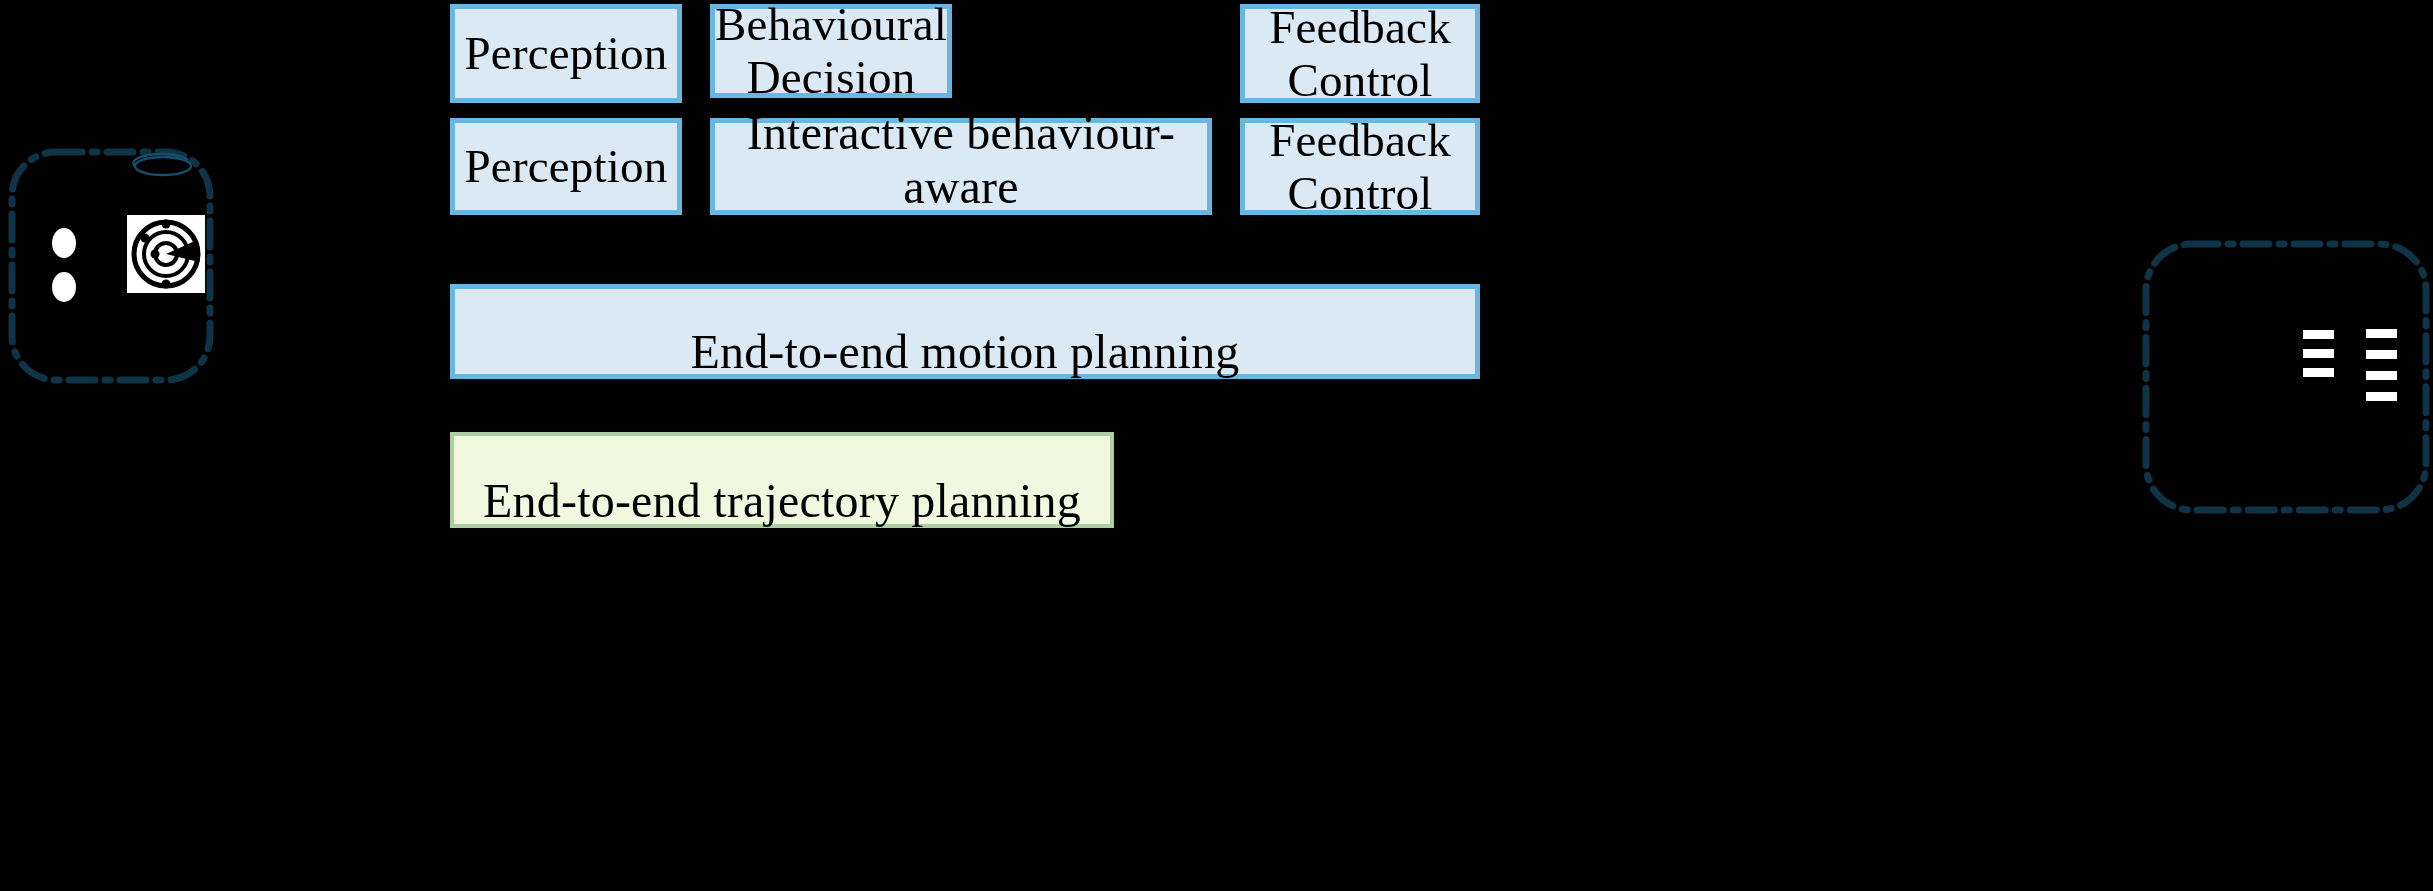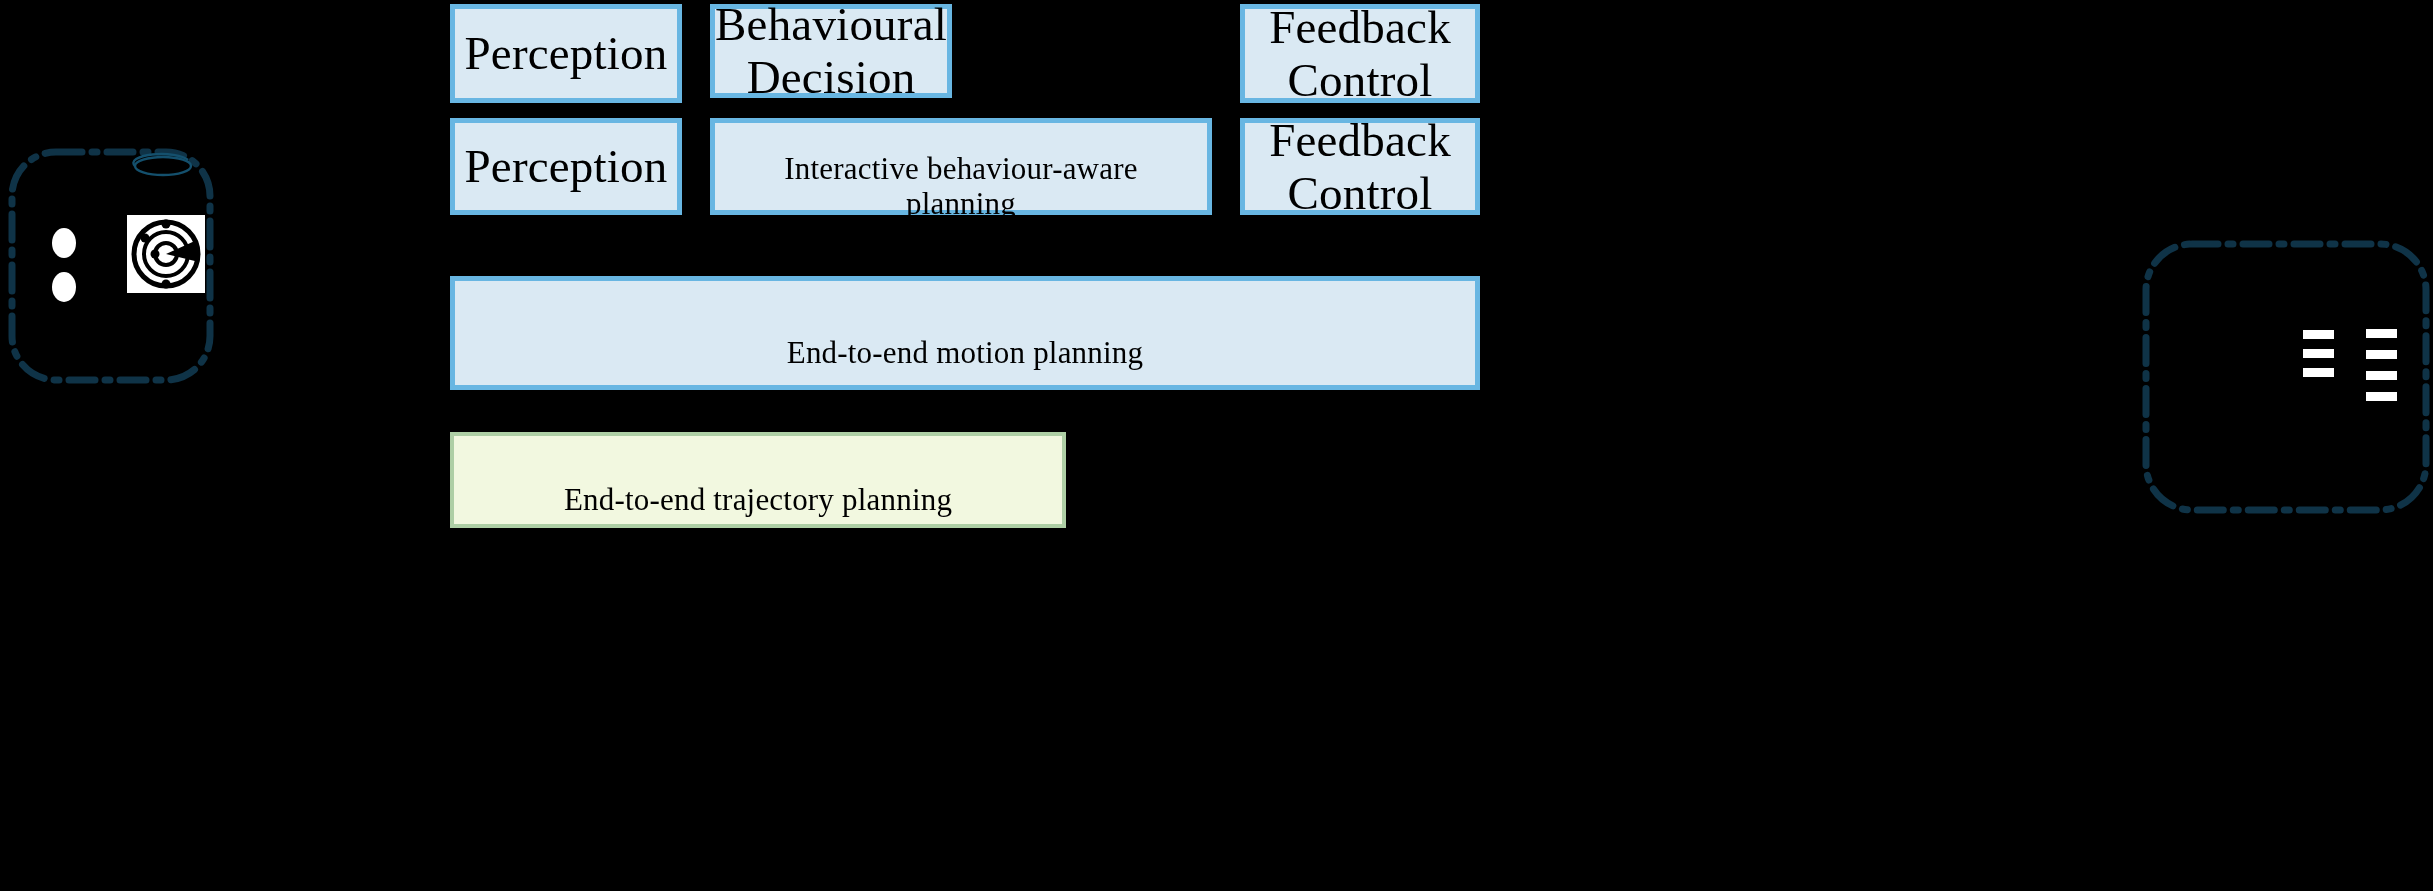--- a/index.html
+++ b/index.html
@@ -38,21 +38,21 @@
   }
   .box.green {
     background: #f2f8e0;
     border: 4px solid #aecfa5;
   }
   .box .label {
     display: block;
     padding: 0 10px;
     font-size: 47px;
   }
-  .box.wide .label { font-size: 31px; margin-top: 41px; }
+  .box.wide .label { font-size: 48px; margin-top: 41px; }
 
   
   .connector {
     position: absolute;
     height: 0;
     border-top: 7px solid #000000;
   }
   .connector::after {
     content: "";
     position: absolute;
@@ -198,20 +198,20 @@
   <div class="connector left-tail" style="left:684px; top:166px; width:26px;"></div>
 
   <div class="box blue wide" style="left:710px; top:118px; width:502px; height:97px;"><span class="label">Interactive behaviour-aware
 planning</span></div>
 
   <div class="connector left-tail" style="left:1214px; top:166px; width:26px;"></div>
 
   <div class="box blue" style="left:1240px; top:118px; width:240px; height:97px;"><span class="label">Feedback
 Control</span></div>
 
-  <div class="box blue wide" style="left:450px; top:276px; width:1030px; height:114px;font-family:Liberation Serif, serif;"><span class="label">End-to-end motion planning</span></div>
-
-  <div class="box green wide" style="left:450px; top:432px; width:616px; height:96px;"><span class="label">End-to-end trajectory planning</span></div>
+  <div class="box blue wide" style="left:450px; top:284px; width:1030px; height:95px;font-family:Liberation Serif, serif;"><span class="label">End-to-end motion planning</span></div>
+
+  <div class="box green wide" style="left:450px; top:432px; width:664px; height:96px;"><span class="label">End-to-end trajectory planning</span></div>
 
   <div class="connector left-tail" style="left:1116px; top:480px; width:28px;"></div>
 
 
 </div>
 
 </body></html>

